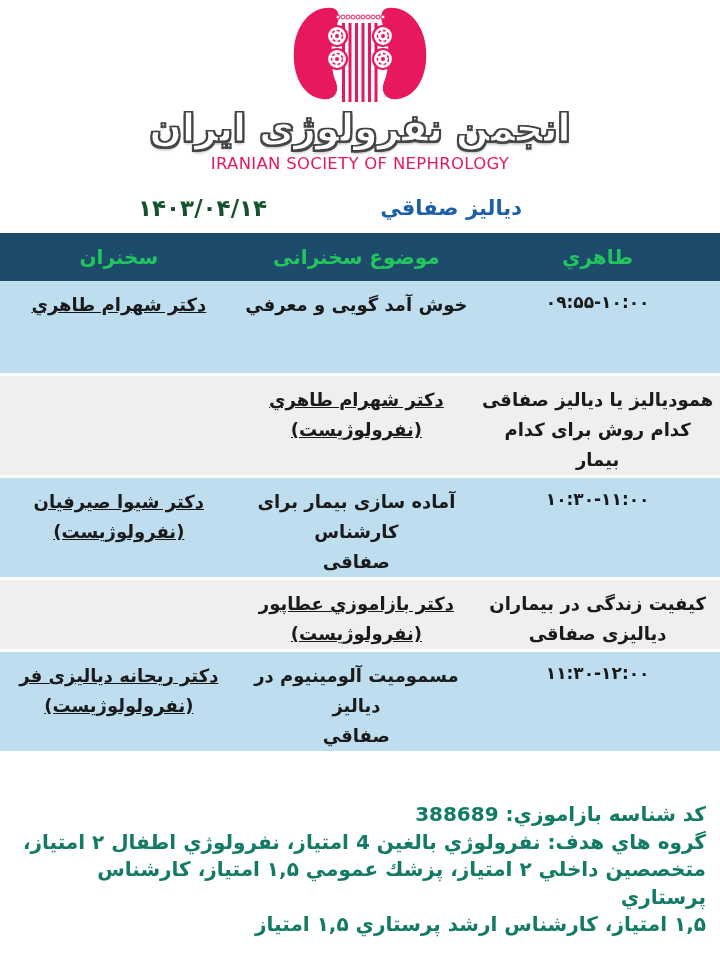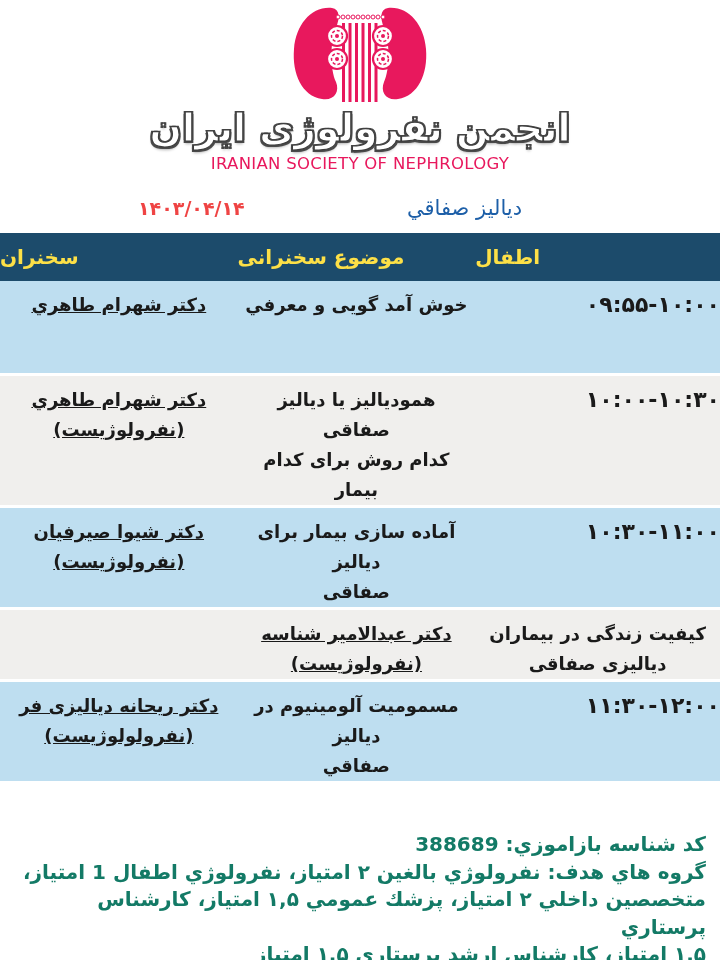--- a/index.html
+++ b/index.html
@@ -43,57 +43,56 @@
   
   .title-row {
     direction: rtl;
     display: flex;
     justify-content: space-between;
     align-items: center;
     padding: 0 198px 0 138px;
     margin-top: 16px;
     height: 38px;
   }
-  .event-title { font-size: 21px; font-weight: normal; color: #1D5FA8; }
-  .event-date  { font-size: 19px; font-weight: bold; color: #ef4444; direction: ltr; letter-spacing: 2px; text-align: right; }
+  .event-title { font-size: 21px; font-weight: bold; color: #1D5FA8; }
+  .event-date  { font-size: 23px; font-weight: bold; color: #14532d; direction: ltr; letter-spacing: 2px; text-align: right; }
 
   
   .schedule-table { direction: rtl; margin-top: 6px; }
   .t-head {
     display: grid;
     grid-template-columns: 34% 33% 33%;
     background: #1C4B6B;
     height: 48px;
     align-items: center;
   }
   .t-head .h-cell {
-    color: #fde047;
+    color: #22c55e;
     font-size: 20px;
     font-weight: bold;
-    text-align: left;
+    text-align: center;
   }
   .t-row {
     display: grid;
     grid-template-columns: 34% 33% 33%;
     min-height: 87px;
     padding-top: 9px;
   }
   .t-row + .t-row { margin-top: 3px; }
   .t-row.blue { background: #BEDEF0; }
   .t-row.gray { background: #F0EFED; }
   .t-row.r1 { min-height: 92px; }
   .t-row.r4 { min-height: 61px; }
   .cell { text-align: center; color: #1a1a1a; }
   .time-cell {
     direction: ltr;
-    font-size: 22px;
+    font-size: 17px;
     font-weight: bold;
     letter-spacing: 1px;
     padding-top: 2px;
-    text-align: right;
   }
   .topic-cell {
     font-size: 18px;
     font-weight: bold;
     white-space: pre-line;
     line-height: 30px;
     padding: 0 6px;
   }
   .speaker-cell { font-size: 18px; font-weight: bold; line-height: 30px; text-decoration: underline; }
   .speaker-role { font-size: 18px; font-weight: bold; }
@@ -173,74 +172,73 @@
     <div class="english-name">IRANIAN SOCIETY OF NEPHROLOGY</div>
   </div>
 
   <div class="title-row">
     <span class="event-title">دياليز صفاقي</span>
     <span class="event-date">۱۴۰۳/۰۴/۱۴</span>
   </div>
 
   <div class="schedule-table">
     <div class="t-head">
-      <div class="h-cell">اطفال</div>
+      <div class="h-cell">طاهري</div>
       <div class="h-cell">موضوع سخنرانی</div>
       <div class="h-cell">سخنران</div>
     </div>
 
     <div class="t-row blue r1">
       <div class="cell time-cell">۰۹:۵۵-۱۰:۰۰</div>
       <div class="cell topic-cell">خوش آمد گویی و معرفي</div>
       <div class="cell speaker-cell">
         <div>دکتر شهرام طاهري</div>
       </div>
     </div>
 
     <div class="t-row gray r2">
-      <div class="cell time-cell">۱۰:۰۰-۱۰:۳۰</div>
       <div class="cell topic-cell">همودیالیز یا دیالیز صفاقی
 کدام روش برای کدام بیمار</div>
       <div class="cell speaker-cell">
         <div>دکتر شهرام طاهري</div>
         <div class="speaker-role">(نفرولوژیست)</div>
       </div>
     </div>
 
     <div class="t-row blue r3">
       <div class="cell time-cell">۱۰:۳۰-۱۱:۰۰</div>
-      <div class="cell topic-cell">آماده سازی بیمار برای دیالیز
+      <div class="cell topic-cell">آماده سازی بیمار برای کارشناس
 صفاقی</div>
       <div class="cell speaker-cell">
         <div>دکتر شیوا صیرفیان</div>
         <div class="speaker-role">(نفرولوژیست)</div>
       </div>
     </div>
 
     <div class="t-row gray r4">
       <div class="cell topic-cell">کیفیت زندگی در بیماران
 دیالیزی صفاقی</div>
       <div class="cell speaker-cell">
-        <div>دکتر عبدالامیر شناسه</div>
+        <div>دکتر بازاموزي عطاپور</div>
         <div class="speaker-role">(نفرولوژیست)</div>
       </div>
     </div>
 
     <div class="t-row blue r5">
       <div class="cell time-cell">۱۱:۳۰-۱۲:۰۰</div>
       <div class="cell topic-cell">مسمومیت آلومینیوم در دیالیز
 صفاقي</div>
       <div class="cell speaker-cell">
         <div>دکتر ریحانه دیالیزی فر</div>
         <div class="speaker-role">(نفرولولوژیست)</div>
       </div>
     </div>
   </div>
 
   <div class="footer">
     <div class="teal-line">کد شناسه بازاموزي: 388689</div>
-    <div class="teal-line">گروه هاي هدف: نفرولوژي بالغین ۲ امتیاز، نفرولوژي اطفال 1 امتیاز،</div>
+    <div class="teal-line">گروه هاي هدف: نفرولوژي بالغین 4 امتیاز، نفرولوژي اطفال ۲ امتیاز،</div>
     <div class="teal-line">متخصصین داخلي ۲ امتیاز، پزشك عمومي ۱,۵ امتیاز، کارشناس پرستاري</div>
     <div class="teal-line">۱,۵ امتیاز، کارشناس ارشد پرستاري ۱,۵ امتیاز</div>
 
   </div>
 
 </div>
 
 </body></html>

